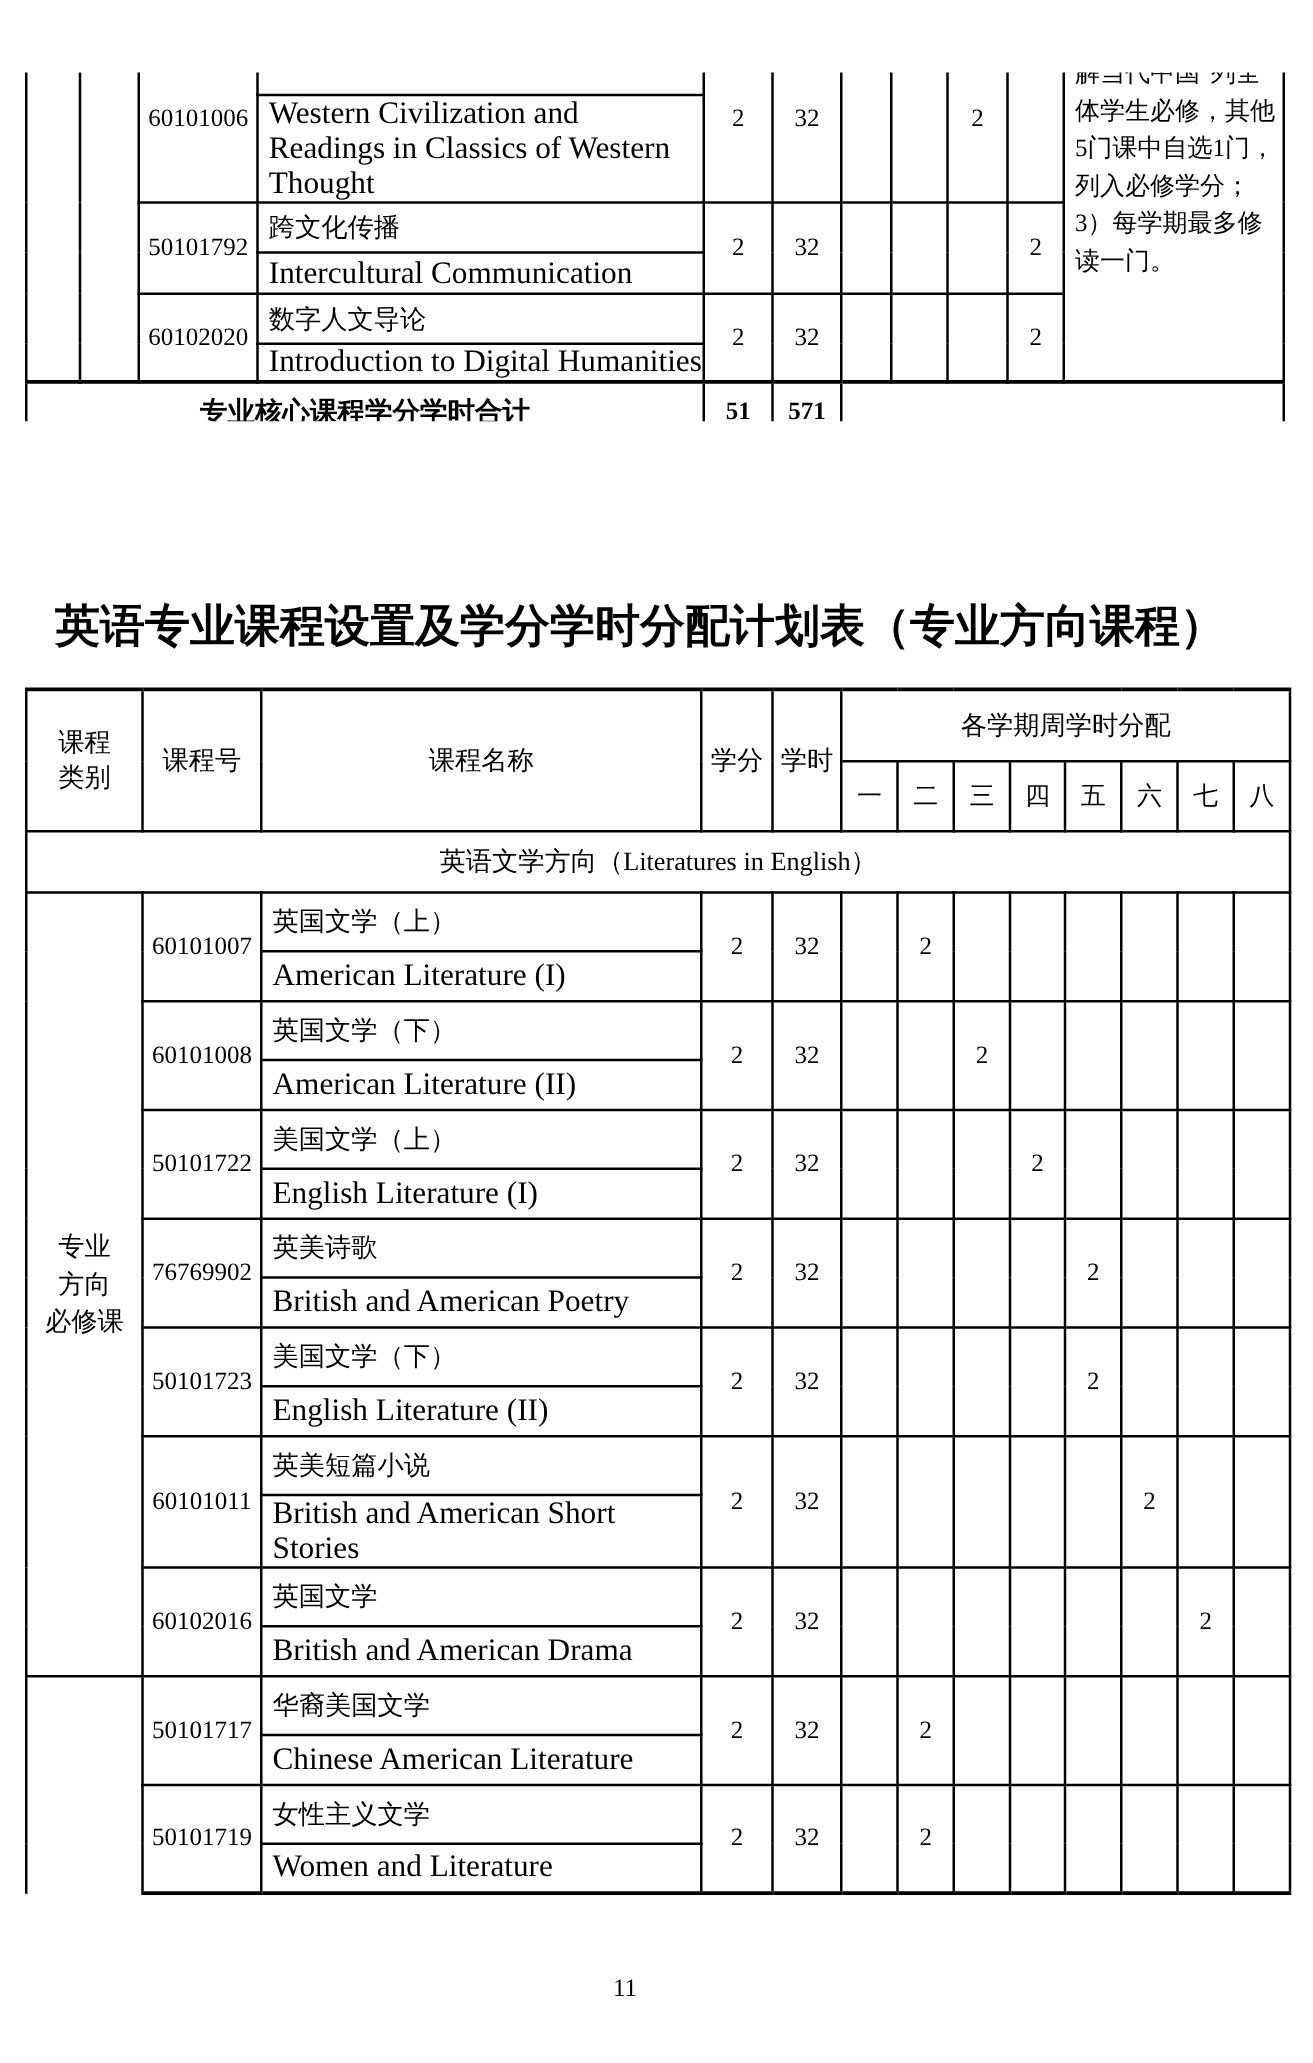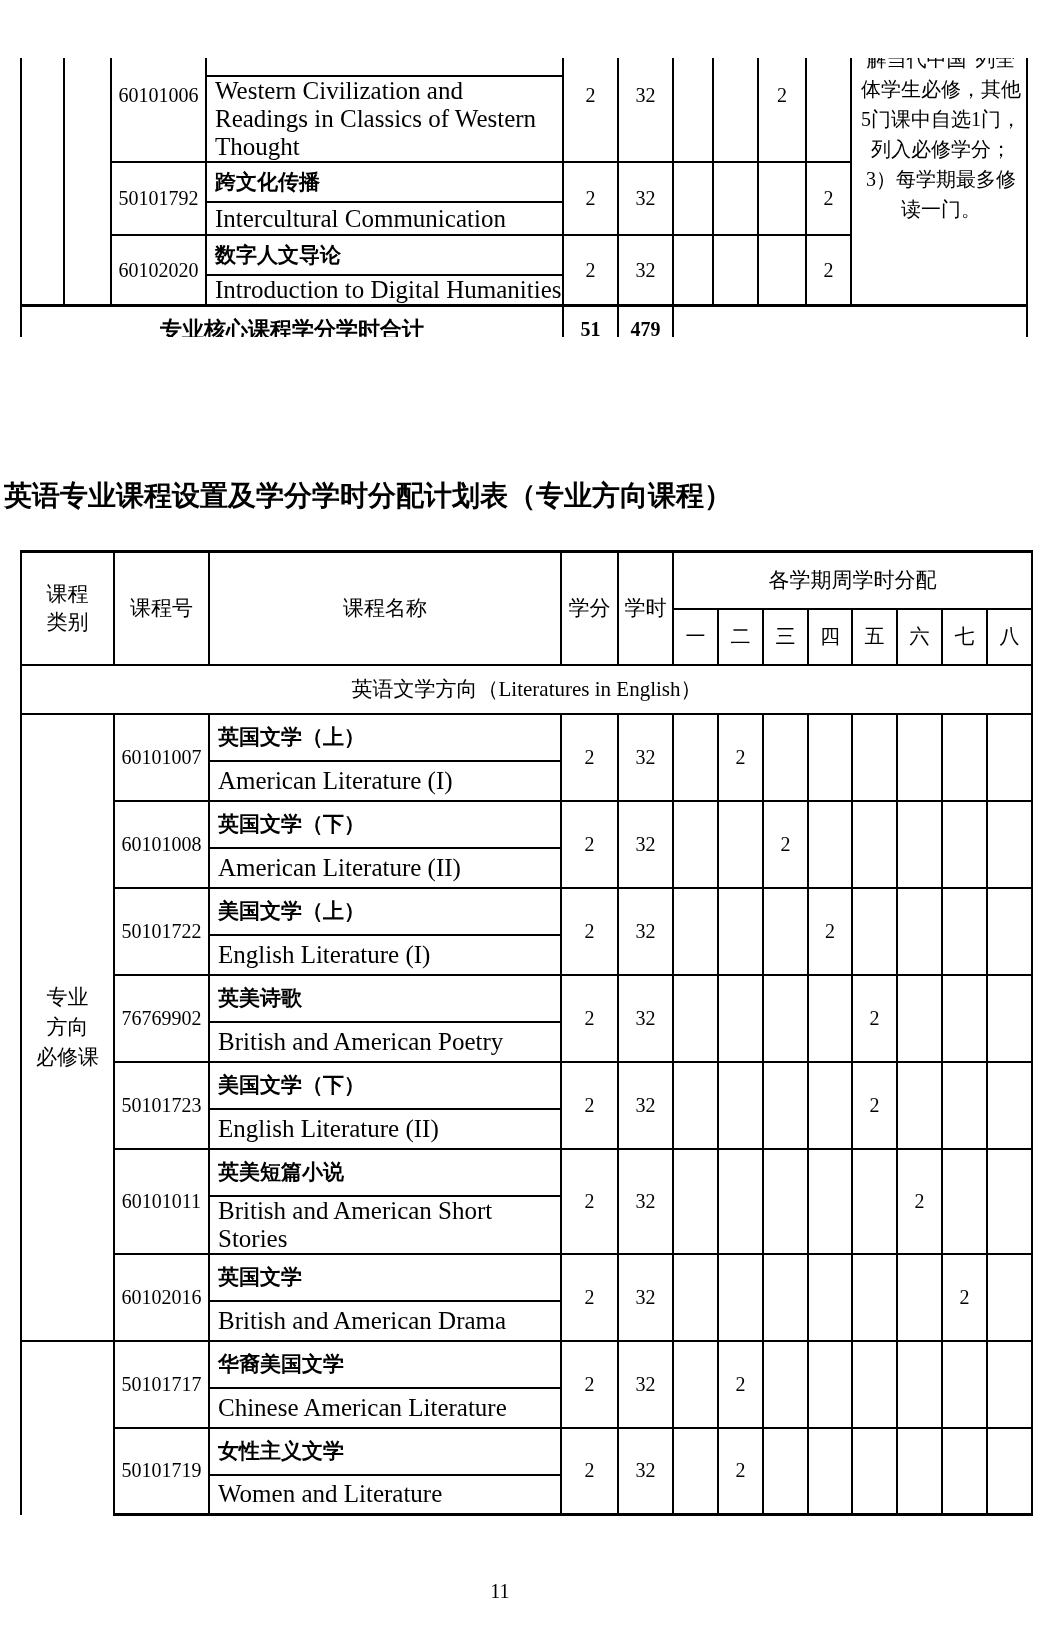--- a/index.html
+++ b/index.html
@@ -5,37 +5,37 @@
   html,body{margin:0;padding:0;}
   body{
     width:1050px;height:1650px;position:relative;background:#fff;color:#000;
     font-family:"Liberation Serif","DejaVu Serif",serif;overflow:hidden;
   }
   table{border-collapse:collapse;table-layout:fixed;}
   td,th{border:2px solid #000;padding:0;font-weight:normal;overflow:hidden;vertical-align:middle;}
   
   .num{text-align:center;font-size:20px;}
   .code{text-align:center;font-size:20px;}
-  .cn{text-align:left;font-size:21px;padding-left:8px;font-weight:bold;}
+  .cn{text-align:left;font-size:21px;padding-left:8px;}
   .en{text-align:left;font-size:25px;padding-left:8px;}
   .pre{white-space:pre-line;}
   .bold{font-weight:bold;}
   
   .topwrap{position:absolute;left:20px;top:58px;width:1012px;height:279px;overflow:hidden;}
   .ttable{margin-top:-30px;}
   .ttable .notes{
-    vertical-align:top;text-align:center;font-size:20px;line-height:30px;
+    vertical-align:top;text-align:left;font-size:20px;line-height:30px;
     padding:14px 4px 0 8px;white-space:pre-line;
   }
   .ttable tr.total td{border-top-width:3px;border-bottom-width:3px;}
   .totlabel{text-align:center;font-size:22px;font-weight:bold;}
   
   .title{
-    position:absolute;left:4px;top:477px;width:990px;
-    font-size:28px;font-weight:bold;
+    position:absolute;left:17px;top:477px;width:990px;text-align:center;
+    font-size:36px;font-weight:bold;
   }
   
   .mainwrap{position:absolute;left:20px;top:550px;}
   .mtable th{font-size:21px;text-align:center;}
   .mtable .semnum{font-size:20px;}
   .mtable tr.hr1 th{border-top-width:3px;}
   .sectionrow{text-align:center;font-size:21px;}
   .cat{text-align:center;font-size:21px;white-space:pre-line;line-height:30px;}
   .nb{border-bottom:none;}
   .tb{border-bottom-width:3px;margin-top:40px;}
@@ -106,21 +106,21 @@
   <td class="num" rowspan="2"></td>
   <td class="num" rowspan="2"></td>
   <td class="num" rowspan="2">2</td>
 </tr>
 <tr style="height:29px">
   <td class="en">Introduction to Digital Humanities</td>
 </tr>
 <tr class="total" style="height:48px">
   <td class="totlabel" colspan="4">专业核心课程学分学时合计</td>
   <td class="num bold">51</td>
-  <td class="num bold">479</td>
+  <td class="num bold">571</td>
   <td colspan="5"></td>
 </tr>
 </tbody>
     </table>
 </div>
 
 <div class="title">英语专业课程设置及学分学时分配计划表（专业方向课程）</div>
 
 <div class="mainwrap">
 <table class="mtable">

